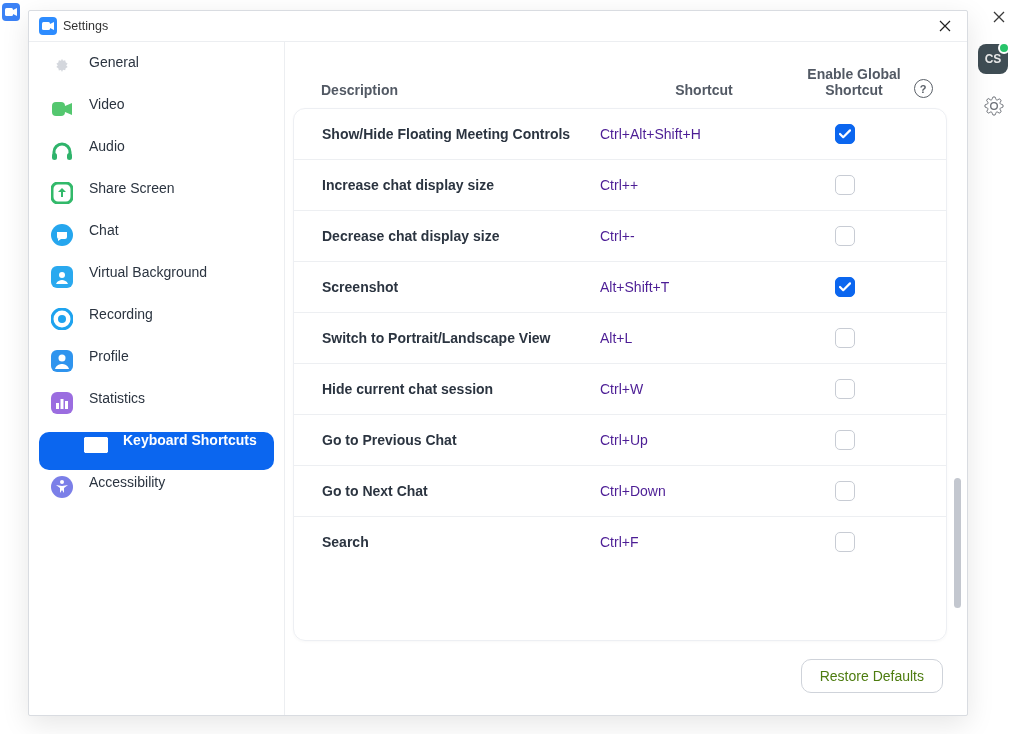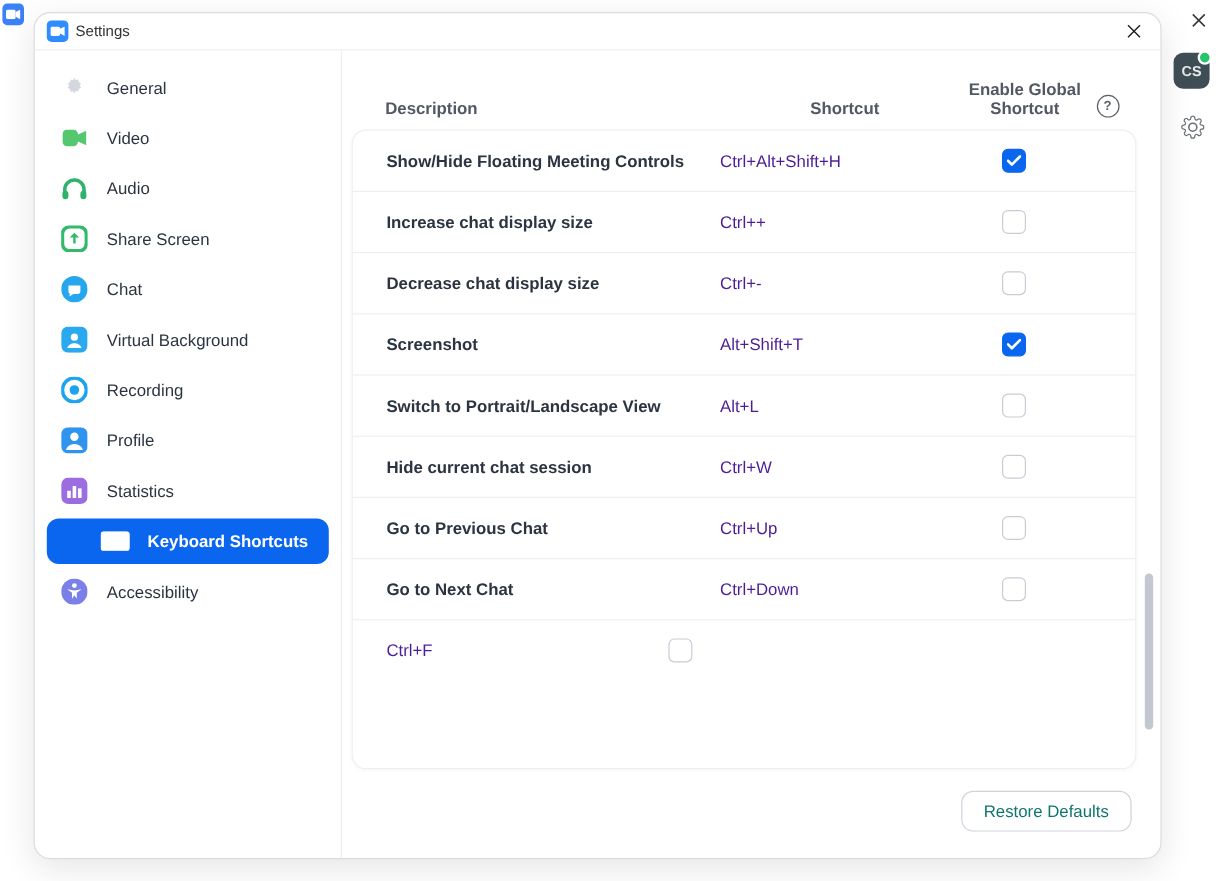--- a/index.html
+++ b/index.html
@@ -5,32 +5,32 @@
   html,body{margin:0;padding:0;width:1024px;height:734px;font-family:"Segoe UI","Helvetica Neue",Arial,sans-serif;background:#fff;overflow:hidden;color:#222;}
   .app-bg{position:absolute;inset:0;background:#fff;}
   .top-strip{position:absolute;left:0;right:0;top:0;height:90px;background:#fff;}
   .left-badge{position:absolute;left:2px;top:3px;width:18px;height:18px;border-radius:4px;background:#3b82f6;display:flex;align-items:center;justify-content:center;}
   .left-badge svg{display:block;}
   .bg-close{position:absolute;right:14px;top:6px;width:22px;height:22px;color:#3a3a3a;display:flex;align-items:center;justify-content:center;font-size:16px;}
   .bg-avatar{position:absolute;right:16px;top:44px;width:30px;height:30px;border-radius:8px;background:#3f4d54;display:flex;align-items:center;justify-content:center;color:#e8e8e8;font-size:12px;font-weight:600;}
   .bg-avatar::after{content:"";position:absolute;right:-2px;top:-2px;width:8px;height:8px;border-radius:50%;background:#27c46a;border:2px solid #fff;}
   .bg-gear{position:absolute;right:20px;top:96px;color:#6b6f76;}
 
-  .modal{position:absolute;left:28px;top:10px;right:56px;bottom:18px;background:#fff;border:1px solid #d9dce1;border-radius:14px;box-shadow:0 8px 28px rgba(0,0,0,0.10);display:flex;flex-direction:column;}
+  .modal{position:absolute;left:28px;top:10px;right:56px;bottom:18px;background:#fff;border:1px solid #d9dce1;border-radius:2px;box-shadow:0 8px 28px rgba(0,0,0,0.10);display:flex;flex-direction:column;}
   .titlebar{height:30px;display:flex;align-items:center;padding:0 10px;border-bottom:1px solid #eceef1;}
   .titlebar .tb-icon{width:18px;height:18px;border-radius:4px;background:#2d8cff;display:flex;align-items:center;justify-content:center;margin-right:6px;}
   .tb-icon svg{display:block;}
   .titlebar .title{font-size:12.5px;color:#333;}
   .titlebar .spacer{flex:1;}
   .titlebar .close{width:24px;height:24px;display:flex;align-items:center;justify-content:center;color:#333;border-radius:3px;}
 
   .body{flex:1;display:flex;min-height:0;}
   .sidebar{width:256px;border-right:1px solid #eceef1;padding:12px 10px 10px 10px;box-sizing:border-box;}
   .nav{display:flex;flex-direction:column;gap:0;}
-  .nav-item{display:flex;align-items:center;height:38px;padding:0 10px;border-radius:10px;cursor:default;gap:14px;color:#2b3440;font-size:14px;}
+  .nav-item{display:flex;height:38px;padding:0 10px;border-radius:10px;cursor:default;gap:14px;color:#2b3440;font-size:14px;}
   .nav-item .ic{width:26px;height:26px;border-radius:8px;display:flex;align-items:center;justify-content:center;}
   .nav-item.selected{background:#0b66ef;color:#fff;font-weight:600;padding-left:44px;}
   .nav-item.selected .ic svg *{stroke:#fff;fill:#fff;}
   .nav-item .lbl{flex:1;white-space:nowrap;}
   .nav-item + .nav-item{margin-top:4px;}
 
   .main{flex:1;display:flex;flex-direction:column;min-width:0;}
   .header-row{display:flex;align-items:flex-end;padding:24px 30px 10px 36px;color:#525964;font-size:14px;font-weight:600;}
   .hdr-desc{flex:1;}
   .hdr-short{width:190px;text-align:center;}
@@ -48,21 +48,21 @@
   .row .enable{width:110px;display:flex;align-items:center;justify-content:center;}
   .row .hcell{width:28px;}
   .chk{width:18px;height:18px;border-radius:5px;border:1.5px solid #c8ccd4;background:#fff;display:flex;align-items:center;justify-content:center;}
   .chk.on{background:#0b66ef;border-color:#0b66ef;}
   .chk.on svg{display:block;}
   .chk svg{display:none;}
 
   .scroll-track{position:absolute;right:-14px;top:370px;width:7px;height:130px;background:#c3c7cf;border-radius:4px;}
 
   .footer{padding:18px 24px 22px 0;display:flex;justify-content:flex-end;}
-  .restore{border:1px solid #cfd3da;background:#fff;border-radius:10px;padding:8px 18px;font-size:14px;color:#0f766e;}
+  .restore{border:1px solid #cfd3da;background:#fff;border-radius:10px;padding:8px 18px;font-size:14px;color:#4d7c0f;}
 
   
   .ic{color:#fff;}
   .ic svg{display:block;}
 </style>
 </head>
 <body>
 
 <div class="app-bg">
   <div class="top-strip"></div>
@@ -299,20 +299,21 @@
               </div>
               <div class="row">
                 <div class="desc">Go to Next Chat</div>
                 <div class="shortcut">Ctrl+Down</div>
                 <div class="enable">
                   <div class="chk"></div>
                 </div>
                 <div class="hcell"></div>
               </div>
               <div class="row">
+                <div class="desc">Search</div>
                 <div class="shortcut">Ctrl+F</div>
                 <div class="enable">
                   <div class="chk"></div>
                 </div>
                 <div class="hcell"></div>
               </div>
             </div>
         </div>
         <div class="scroll-track"></div>
       </div>

